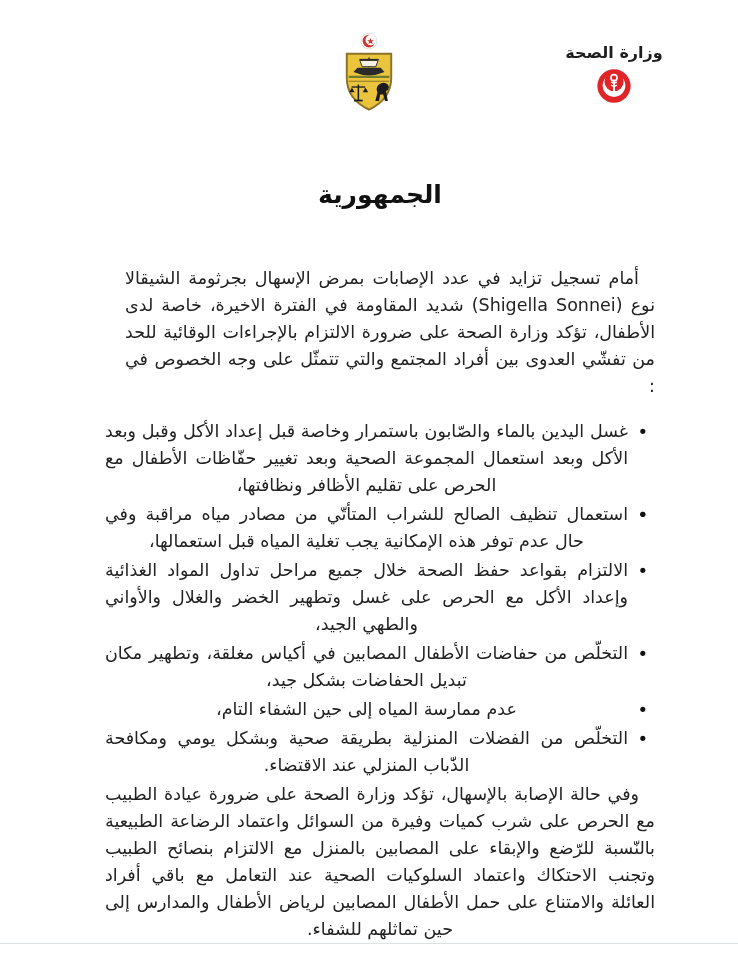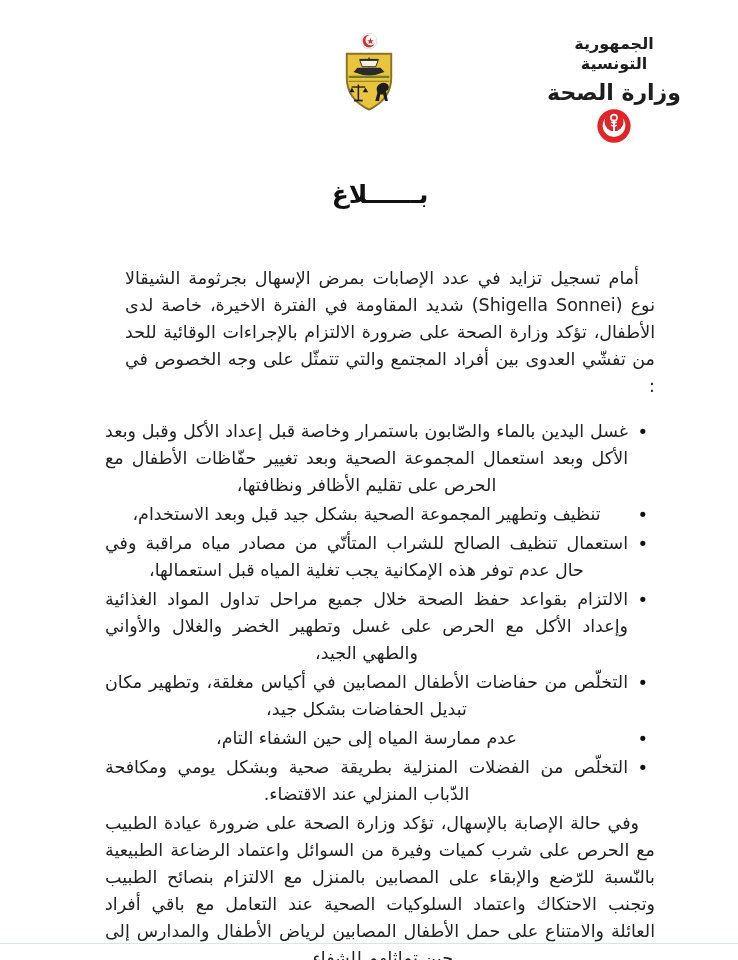--- a/index.html
+++ b/index.html
@@ -12,21 +12,21 @@
     overflow:hidden;
     font-family:"DejaVu Sans", sans-serif;
     color:#1e1e1e;
   }
   
   .hdr{
     position:absolute;top:34px;right:54px;width:140px;
     text-align:center;font-weight:bold;direction:rtl;
   }
   .hdr .rep{font-size:16px;line-height:20px;}
-  .hdr .min{font-size:22px;line-height:22px;margin-top:8px;}
+  .hdr .min{font-size:16px;line-height:22px;margin-top:8px;}
   .hdr .logo{margin-top:4px;line-height:0;}
   
   .emblem{position:absolute;top:31px;left:340px;line-height:0;}
   
   .content{
     position:absolute;top:180px;left:105px;right:83px;
     direction:rtl;
   }
   .title{
     text-align:center;font-size:25px;font-weight:bold;color:#111;
@@ -81,46 +81,45 @@
       <path d="M9.5,63 l2.8,-5 l2.8,5 z" fill="#1d1d1d"></path>
       <path d="M23.5,63 l2.8,-5 l2.8,5 z" fill="#1d1d1d"></path>
       <path d="M14.5,71.5 h9" stroke="#1d1d1d" stroke-width="1.8"></path>
 
       <path d="M36.5,72 l2.2,-8.5 q-2.2,-5.5 1.6,-8.6 q3.4,-2.6 6.8,-1.4 q3.6,1.3 3.4,4.6 q-0.2,2.8 -2.9,3.6 l1.9,10.3 h-3 l-1.8,-6.8 h-3.1 l-1.2,6.8 z" fill="#1d1d1d"></path>
       <circle cx="46.5" cy="56.5" r="2.6" fill="#1d1d1d"></circle>
     </svg>
   </span>
 
   <div class="hdr">
-    <div class="rep">الجمهورية التونسية</div>
     <div class="min">وزارة الصحة</div>
     <div class="logo">
       <svg width="36" height="36" viewBox="0 0 40 40" aria-hidden="true">
         <circle cx="20" cy="20" r="18.5" fill="#e02428"></circle>
         <circle cx="20" cy="19.5" r="12.6" fill="#ffffff"></circle>
         <circle cx="20" cy="15.2" r="10.6" fill="#e02428"></circle>
         <circle cx="20" cy="10.8" r="3.4" fill="#e02428" stroke="#ffffff" stroke-width="1.8"></circle>
         <path d="M20,14 v12.5" stroke="#ffffff" stroke-width="2.2" stroke-linecap="round"></path>
         <path d="M16.8,15.5 q3.2,2.6 6.4,0" stroke="#ffffff" stroke-width="1.5" fill="none"></path>
         <path d="M23.2,19 q-3.2,2.6 -6.4,0" stroke="#ffffff" stroke-width="1.5" fill="none"></path>
       </svg>
     </div>
   </div>
 
   <div class="content">
-    <div class="title">بــــــلاغ</div>
+    <div class="title">الجمهورية</div>
 
     <div class="para">أمام تسجيل تزايد في عدد الإصابات بمرض الإسهال بجرثومة الشيقالا نوع (Shigella Sonnei) شديد المقاومة في الفترة الاخيرة، خاصة لدى الأطفال، تؤكد وزارة الصحة على ضرورة الالتزام بالإجراءات الوقائية للحد من تفشّي العدوى بين أفراد المجتمع والتي تتمثّل على وجه الخصوص في :</div>
 
     <div class="bullets">
       <div class="bullet-item">
         <span class="marker">•</span><span>غسل اليدين بالماء والصّابون باستمرار وخاصة قبل إعداد الأكل وقبل وبعد الأكل وبعد استعمال المجموعة الصحية وبعد تغيير حفّاظات الأطفال مع الحرص على تقليم الأظافر ونظافتها،</span>
       </div>
       <div class="bullet-item">
-        <span class="marker">•</span><span>تنظيف وتطهير المجموعة الصحية بشكل جيد قبل وبعد الاستخدام،</span>
+        <span class="marker">•</span>
       </div>
       <div class="bullet-item">
         <span class="marker">•</span><span>استعمال تنظيف الصالح للشراب المتأتّي من مصادر مياه مراقبة وفي حال عدم توفر هذه الإمكانية يجب تغلية المياه قبل استعمالها،</span>
       </div>
       <div class="bullet-item">
         <span class="marker">•</span><span>الالتزام بقواعد حفظ الصحة خلال جميع مراحل تداول المواد الغذائية وإعداد الأكل مع الحرص على غسل وتطهير الخضر والغلال والأواني والطهي الجيد،</span>
       </div>
       <div class="bullet-item">
         <span class="marker">•</span><span>التخلّص من حفاضات الأطفال المصابين في أكياس مغلقة، وتطهير مكان تبديل الحفاضات بشكل جيد،</span>
       </div>

